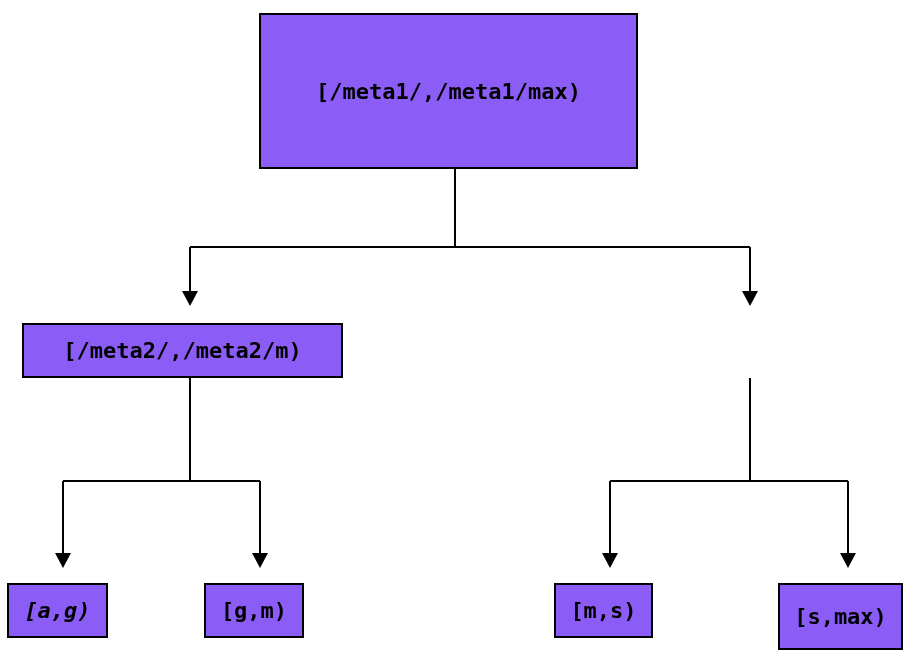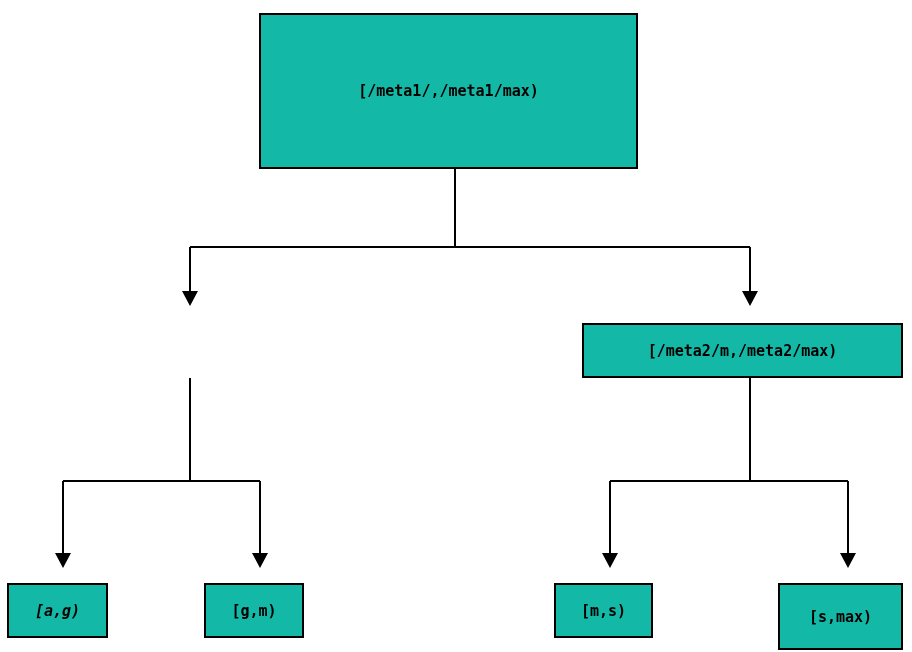--- a/index.html
+++ b/index.html
@@ -27,27 +27,27 @@
     fill: none;
   }
   .wires .fill {
     fill: #000000;
     stroke: none;
   }
   .node {
     position: absolute;
     box-sizing: border-box;
     border: 2px solid #000000;
-    background: #14b8a6;
+    background: #8b5cf6;
     color: #000000;
     display: flex;
     align-items: center;
     justify-content: center;
     font-weight: 700;
-    font-size: 15px;
+    font-size: 22px;
     white-space: nowrap;
   }
   #n-root  { left: 259px; top: 13px;  width: 379px; height: 156px; }
   #n-l2a   { left: 22px;  top: 323px; width: 321px; height: 55px;  }
   #n-l2b   { left: 582px; top: 323px; width: 321px; height: 55px;  }
   #n-ag    { left: 7px;   top: 583px; width: 101px; height: 55px; font-style: italic;  }
   #n-gm    { left: 204px; top: 583px; width: 100px; height: 55px;  }
   #n-ms    { left: 554px; top: 583px; width: 99px;  height: 55px;  }
   #n-smax  { left: 778px; top: 583px; width: 125px; height: 67px;  }
 </style>
@@ -79,22 +79,22 @@
       <polygon points="742,291 758,291 750,306"></polygon>
       <polygon points="55,553 71,553 63,568"></polygon>
       <polygon points="252,553 268,553 260,568"></polygon>
       <polygon points="602,553 618,553 610,568"></polygon>
       <polygon points="840,553 856,553 848,568"></polygon>
     </g>
   </svg>
 
   <div class="node" id="n-root">[/meta1/,/meta1/max)</div>
 
+  <div class="node" id="n-l2a">[/meta2/,/meta2/m)</div>
 
-  <div class="node" id="n-l2b">[/meta2/m,/meta2/max)</div>
 
   <div class="node" id="n-ag">[a,g)</div>
 
   <div class="node" id="n-ms">[m,s)</div>
 
   <div class="node" id="n-gm">[g,m)</div>
 
   <div class="node" id="n-smax">[s,max)</div>
 
 </div>

